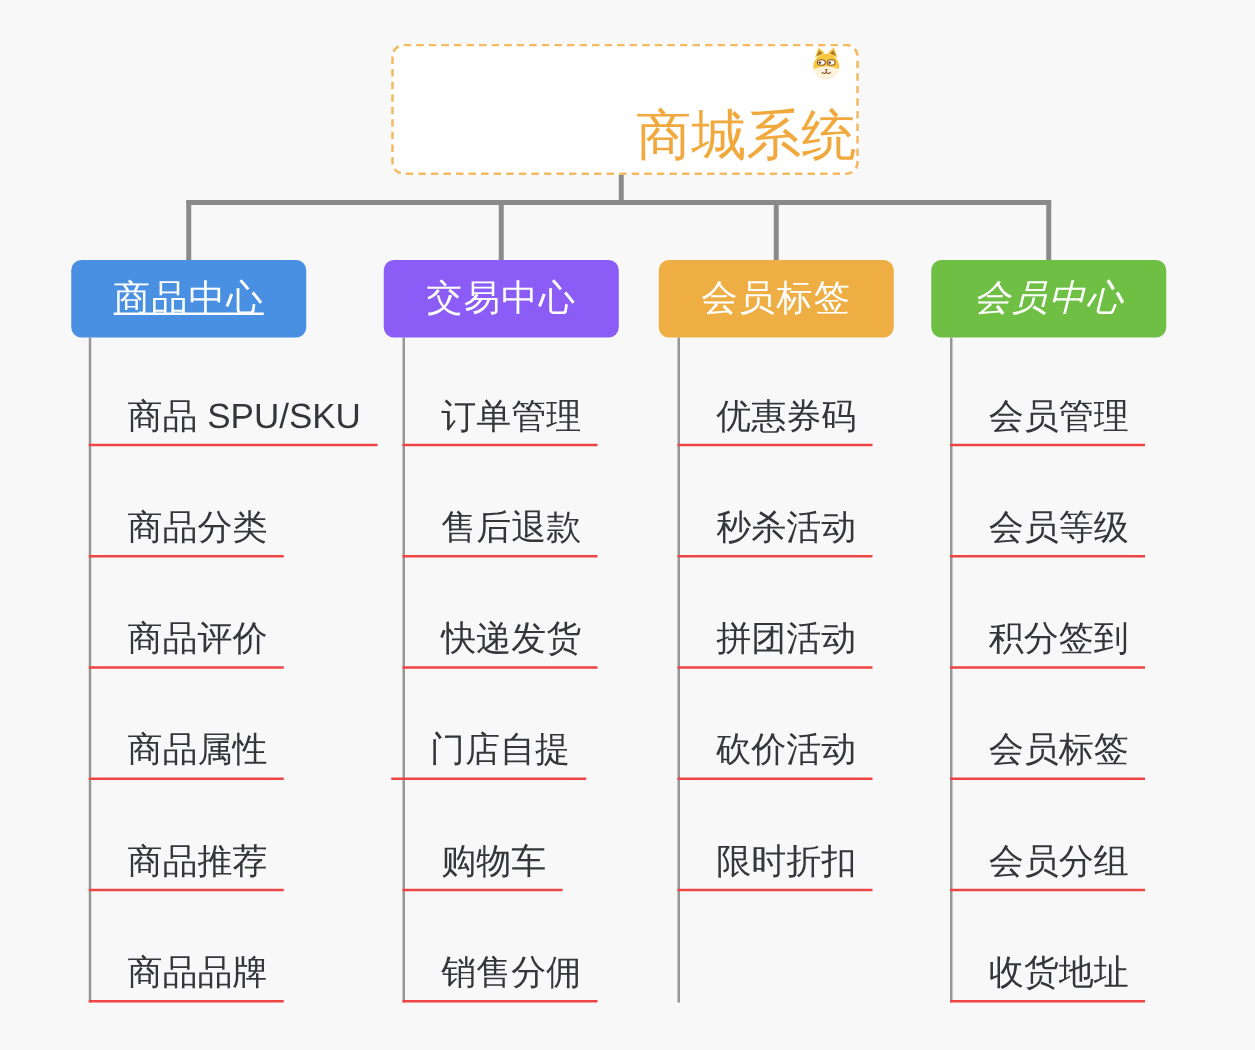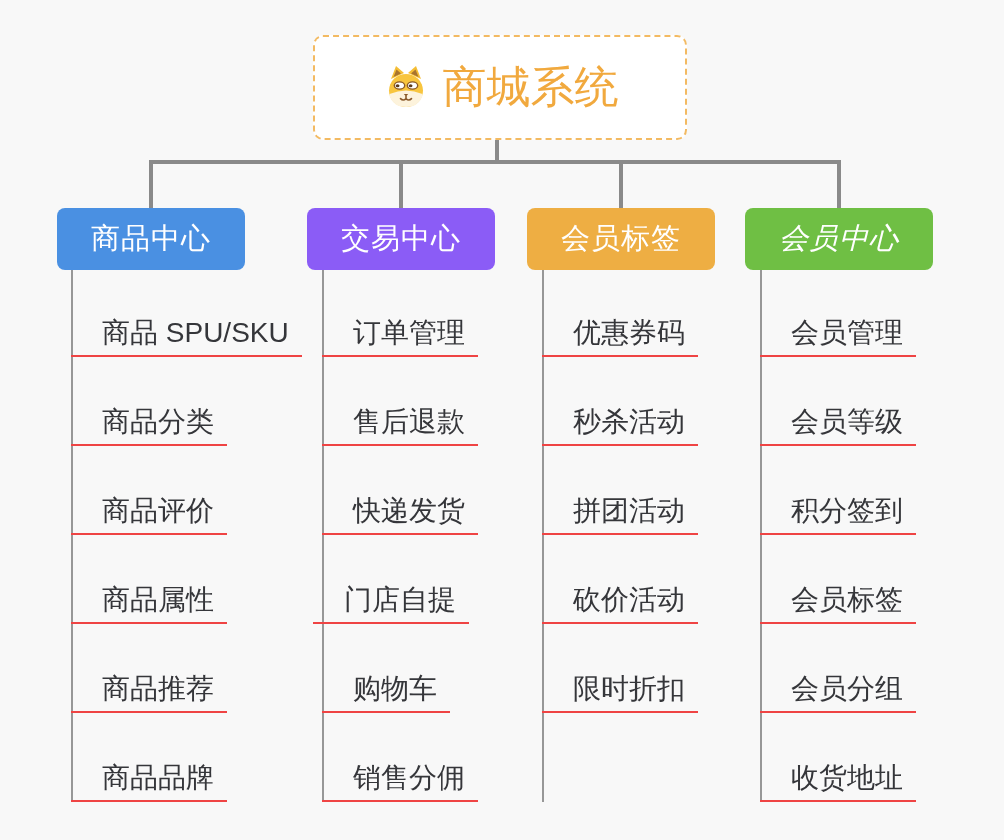--- a/index.html
+++ b/index.html
@@ -11,21 +11,21 @@
   
   .conn { position:absolute; background:#8A8A8A; }
   .conn.bus   { left:149px; top:160px; width:692px; height:4px; border-radius:2px; }
   .conn.vstub { width:4px; top:160px; height:48px; }
   .conn.rootstub { left:495px; top:139px; width:4px; height:24px; }
   
   .root-node {
     position:absolute; left:313px; top:35px; width:374px; height:105px;
     box-sizing:border-box; background:#FFFFFF;
     border:2px dashed #F3BA62; border-radius:10px;
-    display:flex; align-items:center; justify-content:center; gap:13px;
+    display:flex; align-items:flex-end; justify-content:center; gap:13px;flex-direction:column;
   }
   .root-title { font-size:44px; color:#F1A93E; white-space:nowrap; }
   
   .branch {
     position:absolute; top:208px; width:188px; height:62px;
     border-radius:8px; color:#FFFFFF; font-size:29px;
     display:flex; align-items:center; justify-content:center;
     white-space:nowrap; letter-spacing:1px;
   }
   
@@ -60,21 +60,21 @@
       <ellipse cx="17.5" cy="21.5" rx="5.2" ry="3.6" fill="#FFFFFF" stroke="#8A5A2B" stroke-width="1.4"></ellipse>
       <ellipse cx="30.5" cy="21.5" rx="5.2" ry="3.6" fill="#FFFFFF" stroke="#8A5A2B" stroke-width="1.4"></ellipse>
       <ellipse cx="15.6" cy="21.8" rx="1.9" ry="1.5" fill="#5B3A1A"></ellipse>
       <ellipse cx="28.6" cy="21.8" rx="1.9" ry="1.5" fill="#5B3A1A"></ellipse>
       <path d="M21.8,30 L26.2,30 L24,32.6 Z" fill="#8A5A2B"></path>
       <path d="M24,32.4 L24,34.6 M18.5,34.6 Q21.2,37.4 24,34.6 Q26.8,37.4 29.5,34.6" fill="none" stroke="#8A5A2B" stroke-width="1.6" stroke-linecap="round"></path>
     </svg>
     <span class="root-title">商城系统</span>
   </div>
 
-  <div class="branch" style="left: 57px; background-color: rgb(74, 144, 226);">商品中心</div>
+  <div class="branch" style="left: 57px; background-color: rgb(74, 144, 226); text-decoration: underline;">商品中心</div>
   <div class="vline" style="left:71px"></div>
   <div class="item" style="left:71px; top:317px"><span>商品 SPU/SKU</span></div>
   <div class="item" style="left:71px; top:406px"><span>商品分类</span></div>
   <div class="item" style="left:71px; top:495px"><span>商品评价</span></div>
   <div class="item" style="left:71px; top:584px"><span>商品属性</span></div>
   <div class="item" style="left:71px; top:673px"><span>商品推荐</span></div>
   <div class="item" style="left:71px; top:762px"><span>商品品牌</span></div>
 
   <div class="branch" style="left: 307px; background-color: #8b5cf6;">交易中心</div>
   <div class="vline" style="left:322px"></div>

